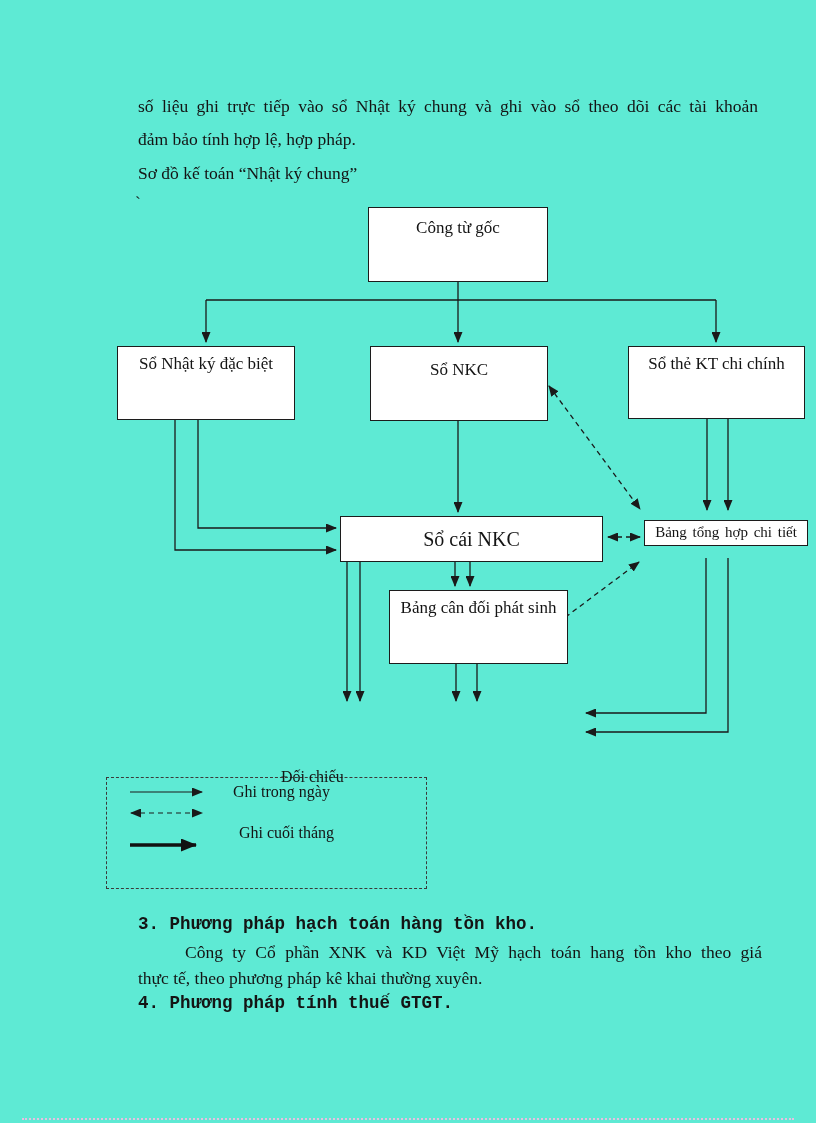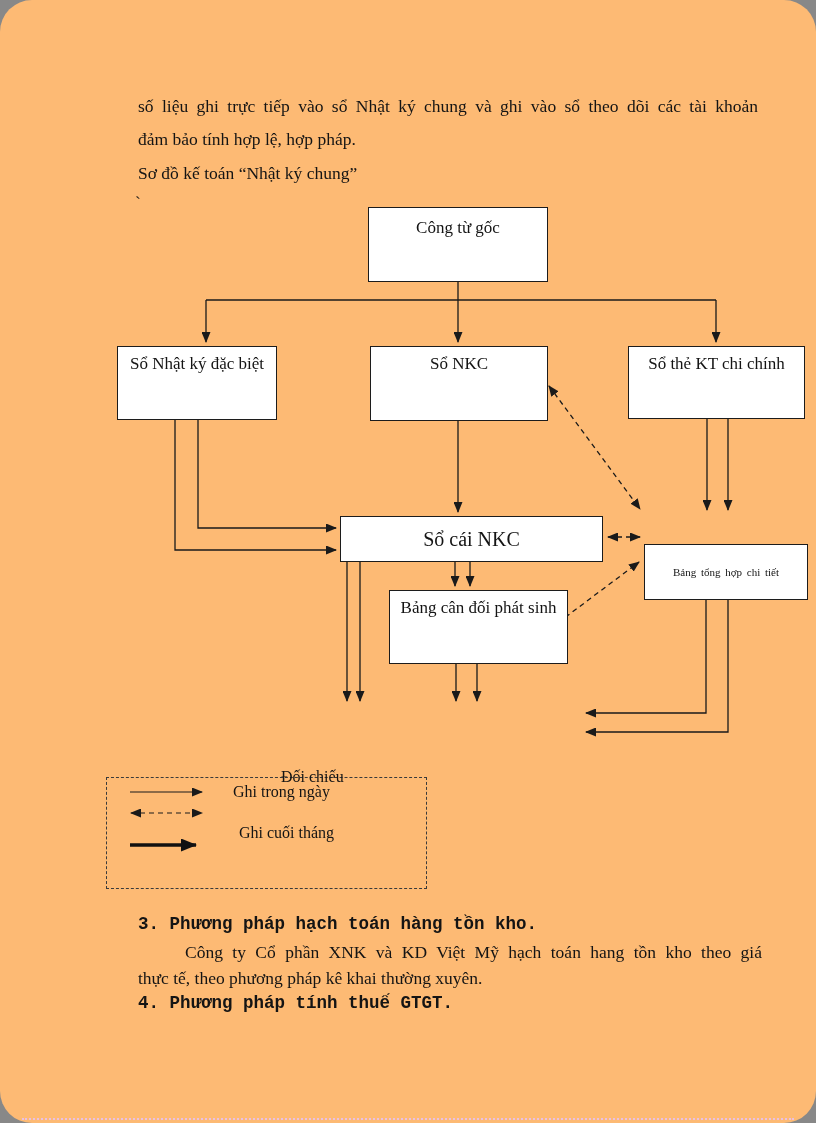--- a/index.html
+++ b/index.html
@@ -1,21 +1,20 @@
 <!DOCTYPE html>
 <html><head>
 <meta charset="utf-8">
 <style>
   html,body { margin:0; padding:0; background:#888; }
   .page {
     position:relative; width:816px; height:1123px; margin:0 auto;
-    background:#fdba74; overflow:hidden;
+    background:#5eead4; overflow:hidden;
     font-family:"Liberation Serif","DejaVu Serif",serif;
     color:#141414;
-    border-radius:32px;
   }
   .abs { position:absolute; }
   .txt { font-size:17.5px; line-height:24px; white-space:nowrap; }
   .just { white-space:normal; text-align:justify; text-align-last:justify; }
   .bold { font-weight:bold;font-family:Liberation Mono, monospace; }
   .dbox {
     position:absolute; border:1.3px solid #1c1c1c; background:#fff;
     text-align:center; font-size:17px; line-height:1.3; box-sizing:border-box;
   }
   .vcenter { display:flex; align-items:center; justify-content:center; }
@@ -76,37 +75,37 @@
       <path d="M130 792 H202" stroke="#1a1a1a" stroke-width="1.2" fill="none" marker-end="url(#ah)"></path>
       <path d="M131 813 H202" stroke="#1a1a1a" stroke-width="1.2" fill="none" stroke-dasharray="5 4" marker-start="url(#ah)" marker-end="url(#ah)"></path>
       <path d="M130 845 H196" stroke="#111" stroke-width="3.4" fill="none" marker-end="url(#ahb)"></path>
     </g>
   </svg>
 
   <div class="dbox" style="left:368px; top:207px; width:180px; height:75px; padding-top:9px;">
     <span>Công từ gốc</span>
   </div>
 
-  <div class="dbox" style="left:117px; top:346px; width:160px; height:74px; padding-top:6px;">
+  <div class="dbox" style="left:117px; top:346px; width:178px; height:74px; padding-top:6px;">
     <span>Sổ Nhật ký đặc biệt</span>
   </div>
 
-  <div class="dbox" style="left:370px; top:346px; width:178px; height:75px; padding-top:6px;">
+  <div class="dbox" style="left:370px; top:346px; width:178px; height:75px; padding-top:12px;">
     <span>Sổ NKC</span>
   </div>
 
   <div class="dbox" style="left:628px; top:346px; width:177px; height:73px; padding-top:6px;">
     <span>Sổ thẻ KT chi chính</span>
   </div>
 
   <div class="dbox vcenter" style="left:340px; top:516px; width:263px; height:46px; font-size:20px;align-items:center;">
     <span>Sổ cái NKC</span>
   </div>
 
-  <div class="dbox vcenter" style="left:644px; top:544px; width:164px; height:56px; font-size:11px; word-spacing:2px;">
+  <div class="dbox vcenter" style="left:644px; top:520px; width:164px; height:26px; font-size:15px; word-spacing:2px;">
     <span>Bảng tổng hợp chi tiết</span>
   </div>
 
   <div class="dbox" style="left:389px; top:590px; width:179px; height:74px; padding:6px 10px 0 10px;">
     <span>Bảng cân đối phát sinh</span>
   </div>
 
 
   <div class="legend-frame" style="left:106px; top:777px; width:321px; height:112px;"></div>
   <div class="legend-label" style="left:233px; top:783px;">Ghi trong ngày</div>

